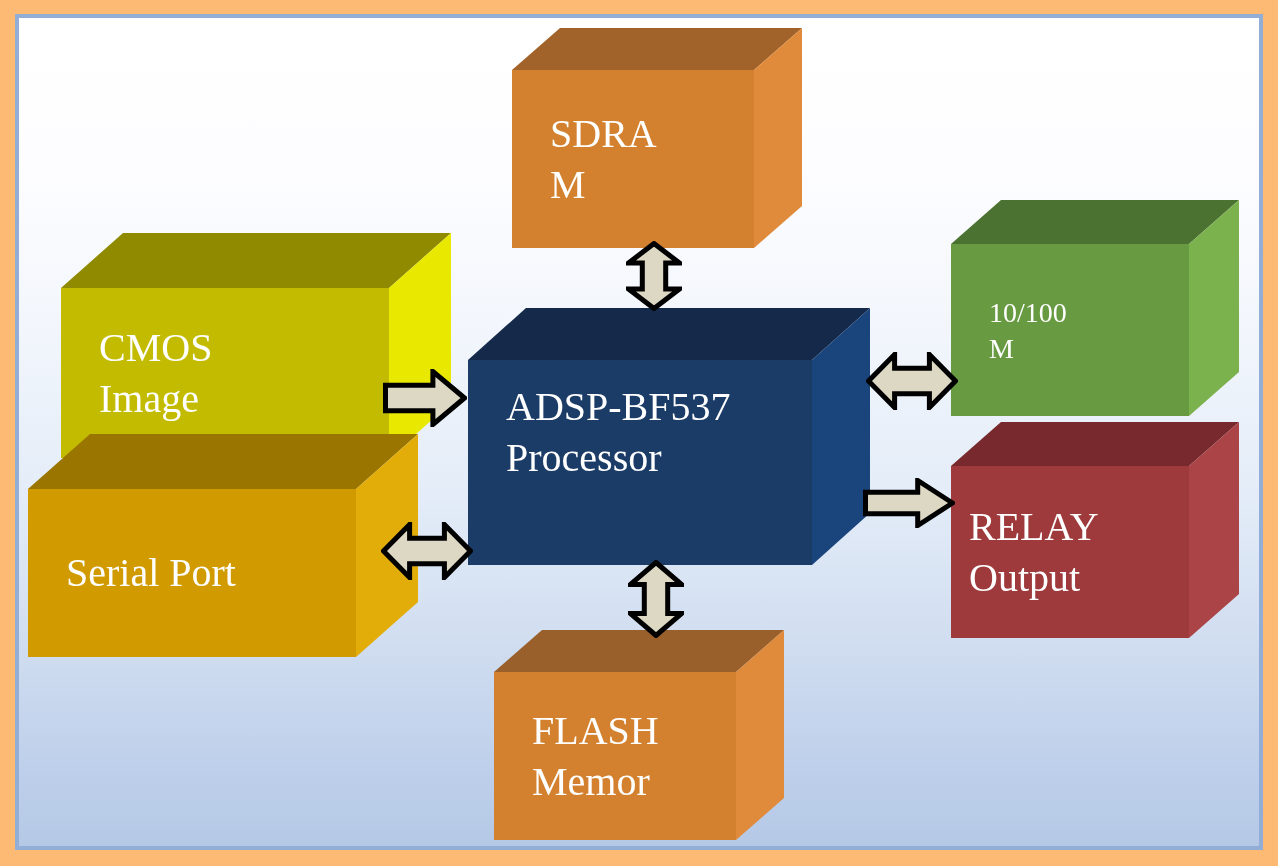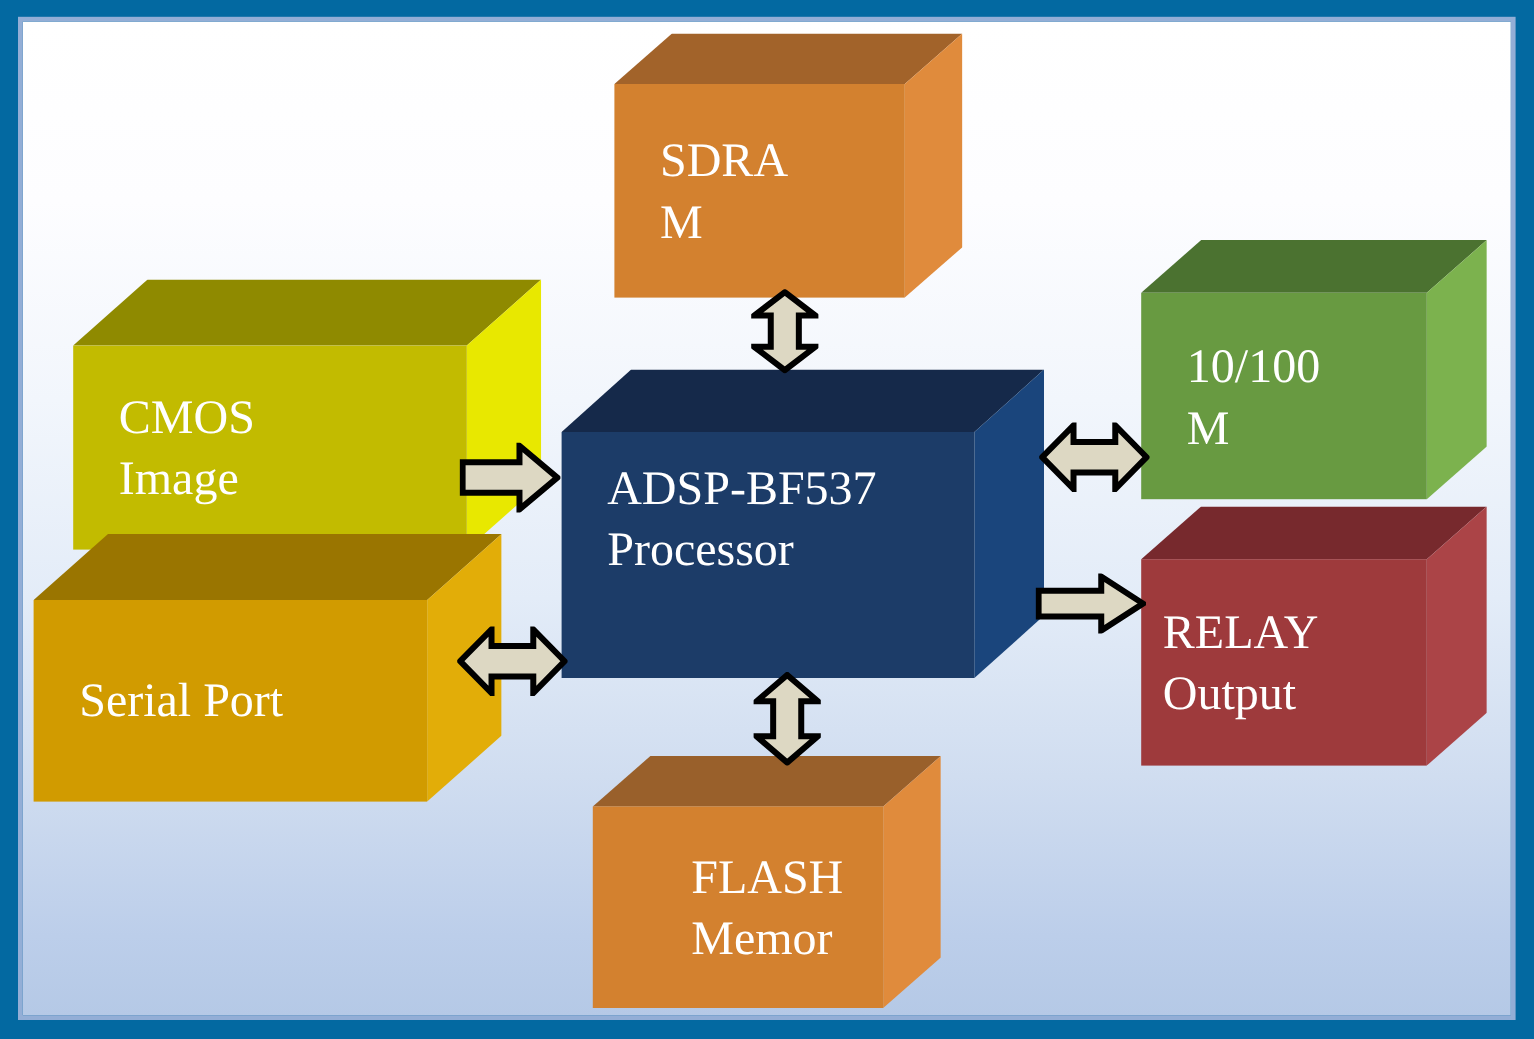--- a/index.html
+++ b/index.html
@@ -6,21 +6,21 @@
   html, body {
     margin: 0;
     padding: 0;
     background: #ffffff;
   }
   #canvas {
     position: relative;
     width: 1278px;
     height: 866px;
     overflow: hidden;
-    background: #0369a1;
+    background: #fdba74;
     font-family: "Liberation Serif", "DejaVu Serif", serif;
   }
   #frame {
     position: absolute;
     left: 15px;
     top: 14px;
     width: 1248px;
     height: 836px;
     box-sizing: border-box;
     border: 4px solid #93aed6;
@@ -66,21 +66,21 @@
         </div>
         <div class="block" style="left: 28px; top: 233px; width: 390px; height: 225px; margin-left: 33px;">
           <svg width="390" height="225" viewBox="0 0 390 225" style="position: absolute; left: 0px; top: 0px;">
             <polygon points="0,55 62,0 390,0 328,55" fill="#8f8a00"></polygon>
             <polygon points="328,55 390,0 390,170 328,225" fill="#e8e800"></polygon>
           </svg>
           <div class="blk-front" style="left: 0px; top: 55px; width: 328px; height: 170px; background: rgb(194, 187, 0);"></div>
           <div class="blk-label" style="left: 0px; top: 55px; width: 328px; height: 170px; font-size: 40px; padding: 0px 0px 0px 38px; display: flex; flex-direction: column; justify-content: center; align-items: flex-start;">CMOS
 Image</div>
         </div>
-        <div class="block" style="left: 28px; top: 445px; width: 390px; height: 223px;">
+        <div class="block" style="left: 28px; top: 434px; width: 390px; height: 223px;">
           <svg width="390" height="223" viewBox="0 0 390 223" style="position: absolute; left: 0px; top: 0px;">
             <polygon points="0,55 62,0 390,0 328,55" fill="#9a7500"></polygon>
             <polygon points="328,55 390,0 390,168 328,223" fill="#e2ad08"></polygon>
           </svg>
           <div class="blk-front" style="left: 0px; top: 55px; width: 328px; height: 168px; background: rgb(209, 155, 0);"></div>
           <div class="blk-label" style="left: 0px; top: 55px; width: 328px; height: 168px; font-size: 40px; padding: 0px 0px 0px 38px; display: flex; flex-direction: column; justify-content: center; align-items: flex-start;">Serial Port</div>
         </div>
         <div class="block" style="left: 468px; top: 308px; width: 402px; height: 257px;">
           <svg width="402" height="257" viewBox="0 0 402 257" style="position: absolute; left: 0px; top: 0px;">
             <polygon points="0,52 58,0 402,0 344,52" fill="#15294a"></polygon>
@@ -89,39 +89,39 @@
           <div class="blk-front" style="left: 0px; top: 52px; width: 344px; height: 205px; background: rgb(28, 60, 104);"></div>
           <div class="blk-label" style="left: 0px; top: 52px; width: 344px; height: 144px; font-size: 40px; padding: 0px 4px 0px 38px; display: flex; flex-direction: column; justify-content: center; align-items: flex-start;">ADSP-BF537
 Processor</div>
         </div>
         <div class="block" style="left: 951px; top: 200px; width: 288px; height: 216px;">
           <svg width="288" height="216" viewBox="0 0 288 216" style="position: absolute; left: 0px; top: 0px;">
             <polygon points="0,44 50,0 288,0 238,44" fill="#4b7230"></polygon>
             <polygon points="238,44 288,0 288,172 238,216" fill="#7cb24e"></polygon>
           </svg>
           <div class="blk-front" style="left: 0px; top: 44px; width: 238px; height: 172px; background: rgb(104, 154, 65);"></div>
-          <div class="blk-label" style="left: 0px; top: 44px; width: 238px; height: 172px; font-size: 40px; padding: 1px 0px 0px 38px; display: flex; flex-direction: column; justify-content: center; align-items: flex-start;">10/100
+          <div class="blk-label" style="left: 0px; top: 44px; width: 238px; height: 172px; font-size: 28px; padding: 1px 0px 0px 38px; display: flex; flex-direction: column; justify-content: center; align-items: flex-start;">10/100
 M</div>
         </div>
         <div class="block" style="left: 951px; top: 422px; width: 288px; height: 216px;">
           <svg width="288" height="216" viewBox="0 0 288 216" style="position: absolute; left: 0px; top: 0px;">
             <polygon points="0,44 50,0 288,0 238,44" fill="#77292d"></polygon>
             <polygon points="238,44 288,0 288,172 238,216" fill="#ab4447"></polygon>
           </svg>
           <div class="blk-front" style="left: 0px; top: 44px; width: 238px; height: 172px; background: rgb(158, 58, 60);"></div>
           <div class="blk-label" style="left: 0px; top: 44px; width: 238px; height: 172px; font-size: 40px; padding: 0px 0px 0px 18px; display: flex; flex-direction: column; justify-content: center; align-items: flex-start;">RELAY
 Output</div>
         </div>
         <div class="block" style="left: 494px; top: 630px; width: 290px; height: 210px;">
           <svg width="290" height="210" viewBox="0 0 290 210" style="position: absolute; left: 0px; top: 0px;">
             <polygon points="0,42 48,0 290,0 242,42" fill="#99602b"></polygon>
             <polygon points="242,42 290,0 290,168 242,210" fill="#e08b3c"></polygon>
           </svg>
           <div class="blk-front" style="left: 0px; top: 42px; width: 242px; height: 168px; background: rgb(211, 129, 47);"></div>
-          <div class="blk-label" style="left: 0px; top: 42px; width: 242px; height: 168px; font-size: 40px; padding: 0px 0px 0px 38px; display: flex; flex-direction: column; justify-content: center; align-items: flex-start; margin-left: 44px;">FLASH
+          <div class="blk-label" style="left: 0px; top: 42px; width: 242px; height: 168px; font-size: 40px; padding: 0px 0px 0px 38px; display: flex; flex-direction: column; justify-content: center; align-items: flex-start;">FLASH
 Memor</div>
         </div>
         <div class="arrow" style="left: 626px; top: 241px; width: 56px; height: 70px;">
           <svg width="56" height="70" viewBox="0 0 56 70">
             <polygon points="28.0,2.5 53.5,22.0 39.7,22.0 39.7,48.0 53.5,48.0 28.0,67.5 2.5,48.0 16.3,48.0 16.3,22.0 2.5,22.0" fill="#ddd8c3" stroke="#000000" stroke-width="5" stroke-linejoin="miter"></polygon>
           </svg>
         </div>
         <div class="arrow" style="left: 383px; top: 369px; width: 84px; height: 58px;">
           <svg width="84" height="58" viewBox="0 0 84 58">
             <polygon points="2.5,16.3 49.9,16.3 49.9,2.5 81.5,29.0 49.9,55.5 49.9,41.7 2.5,41.7" fill="#ddd8c3" stroke="#000000" stroke-width="5" stroke-linejoin="miter"></polygon>

